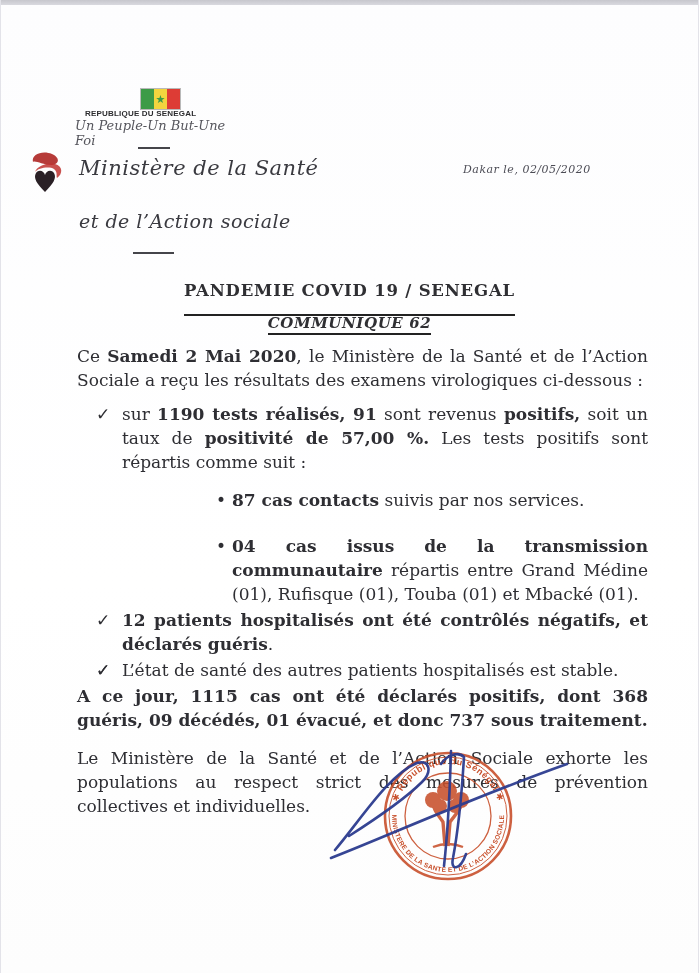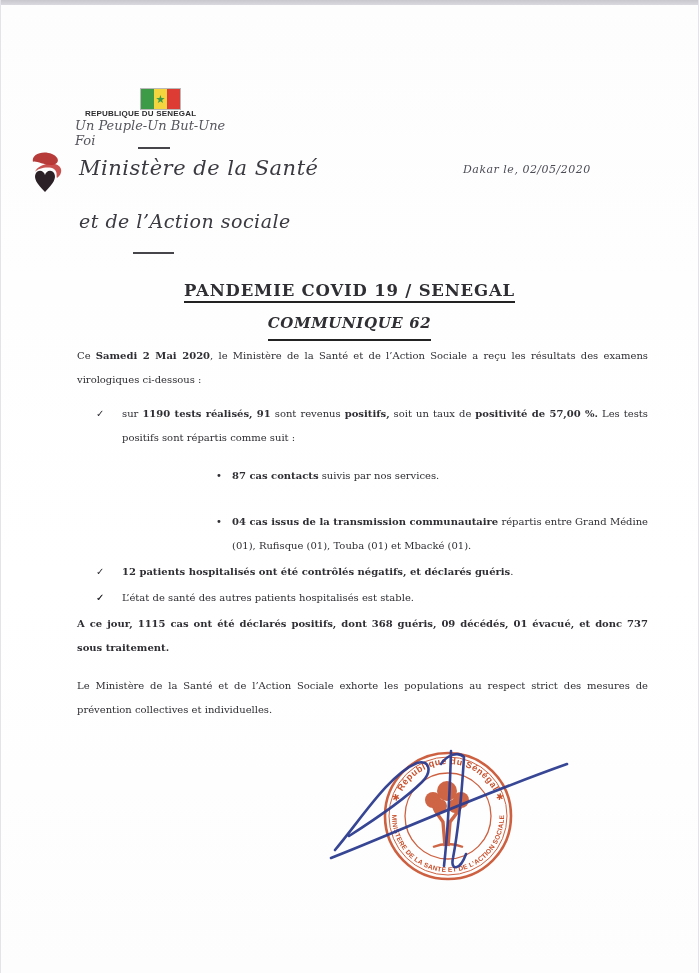--- a/index.html
+++ b/index.html
@@ -39,28 +39,28 @@
   .ministry-1 { position:absolute; left:78px; top:156px; font-style:italic;
     font-size:21px; color:#3a3a40; letter-spacing:.5px; }
   .ministry-2 { position:absolute; left:78px; top:210px; font-style:italic;
     font-size:19px; color:#3a3a40; letter-spacing:.5px; }
   .date-line { position:absolute; left:462px; top:163px; font-style:italic;
     font-size:11px; color:#4c4c55; letter-spacing:.5px; }
 
   
   .doc-title { position:absolute; left:0; top:281px; width:100%; text-align:center; }
   .doc-title span { display:inline-block; font-weight:bold; font-size:16.5px;
-    letter-spacing:.8px; border-bottom:2px solid #222; padding-bottom:1px; }
+    letter-spacing:.8px; border-bottom:2px solid #222; padding-bottom:14px; }
   .doc-subtitle { position:absolute; left:0; top:313px; width:100%; text-align:center; }
   .doc-subtitle span { display:inline-block; font-weight:bold; font-style:italic;
-    font-size:15px; letter-spacing:.6px; border-bottom:2px solid #222; padding-bottom:7px; }
+    font-size:15px; letter-spacing:.6px; border-bottom:2px solid #222; padding-bottom:1px; }
 
   
   .body { position:absolute; left:76px; top:344px; width:571px;
-    font-size:10px; line-height:24px; text-align:justify; color:#2e2e33; }
+    font-size:17px; line-height:24px; text-align:justify; color:#2e2e33; }
   .para { margin-bottom:10px; }
   .b { font-weight:bold; }
   .li { position:relative; padding-left:45px; margin-bottom:2px; }
   .li .mark { position:absolute; left:19px; top:0; font-family:"DejaVu Sans",sans-serif; }
   .li2 { position:relative; padding-left:155px; }
   .li2 .mark { left:139px; }
   .gap-s { margin-bottom:14px; }
   .gap-m { margin-bottom:22px; }
   .summary { font-weight:bold; margin-top:0; margin-bottom:12px; }
   .closing { margin-top:14px; }

